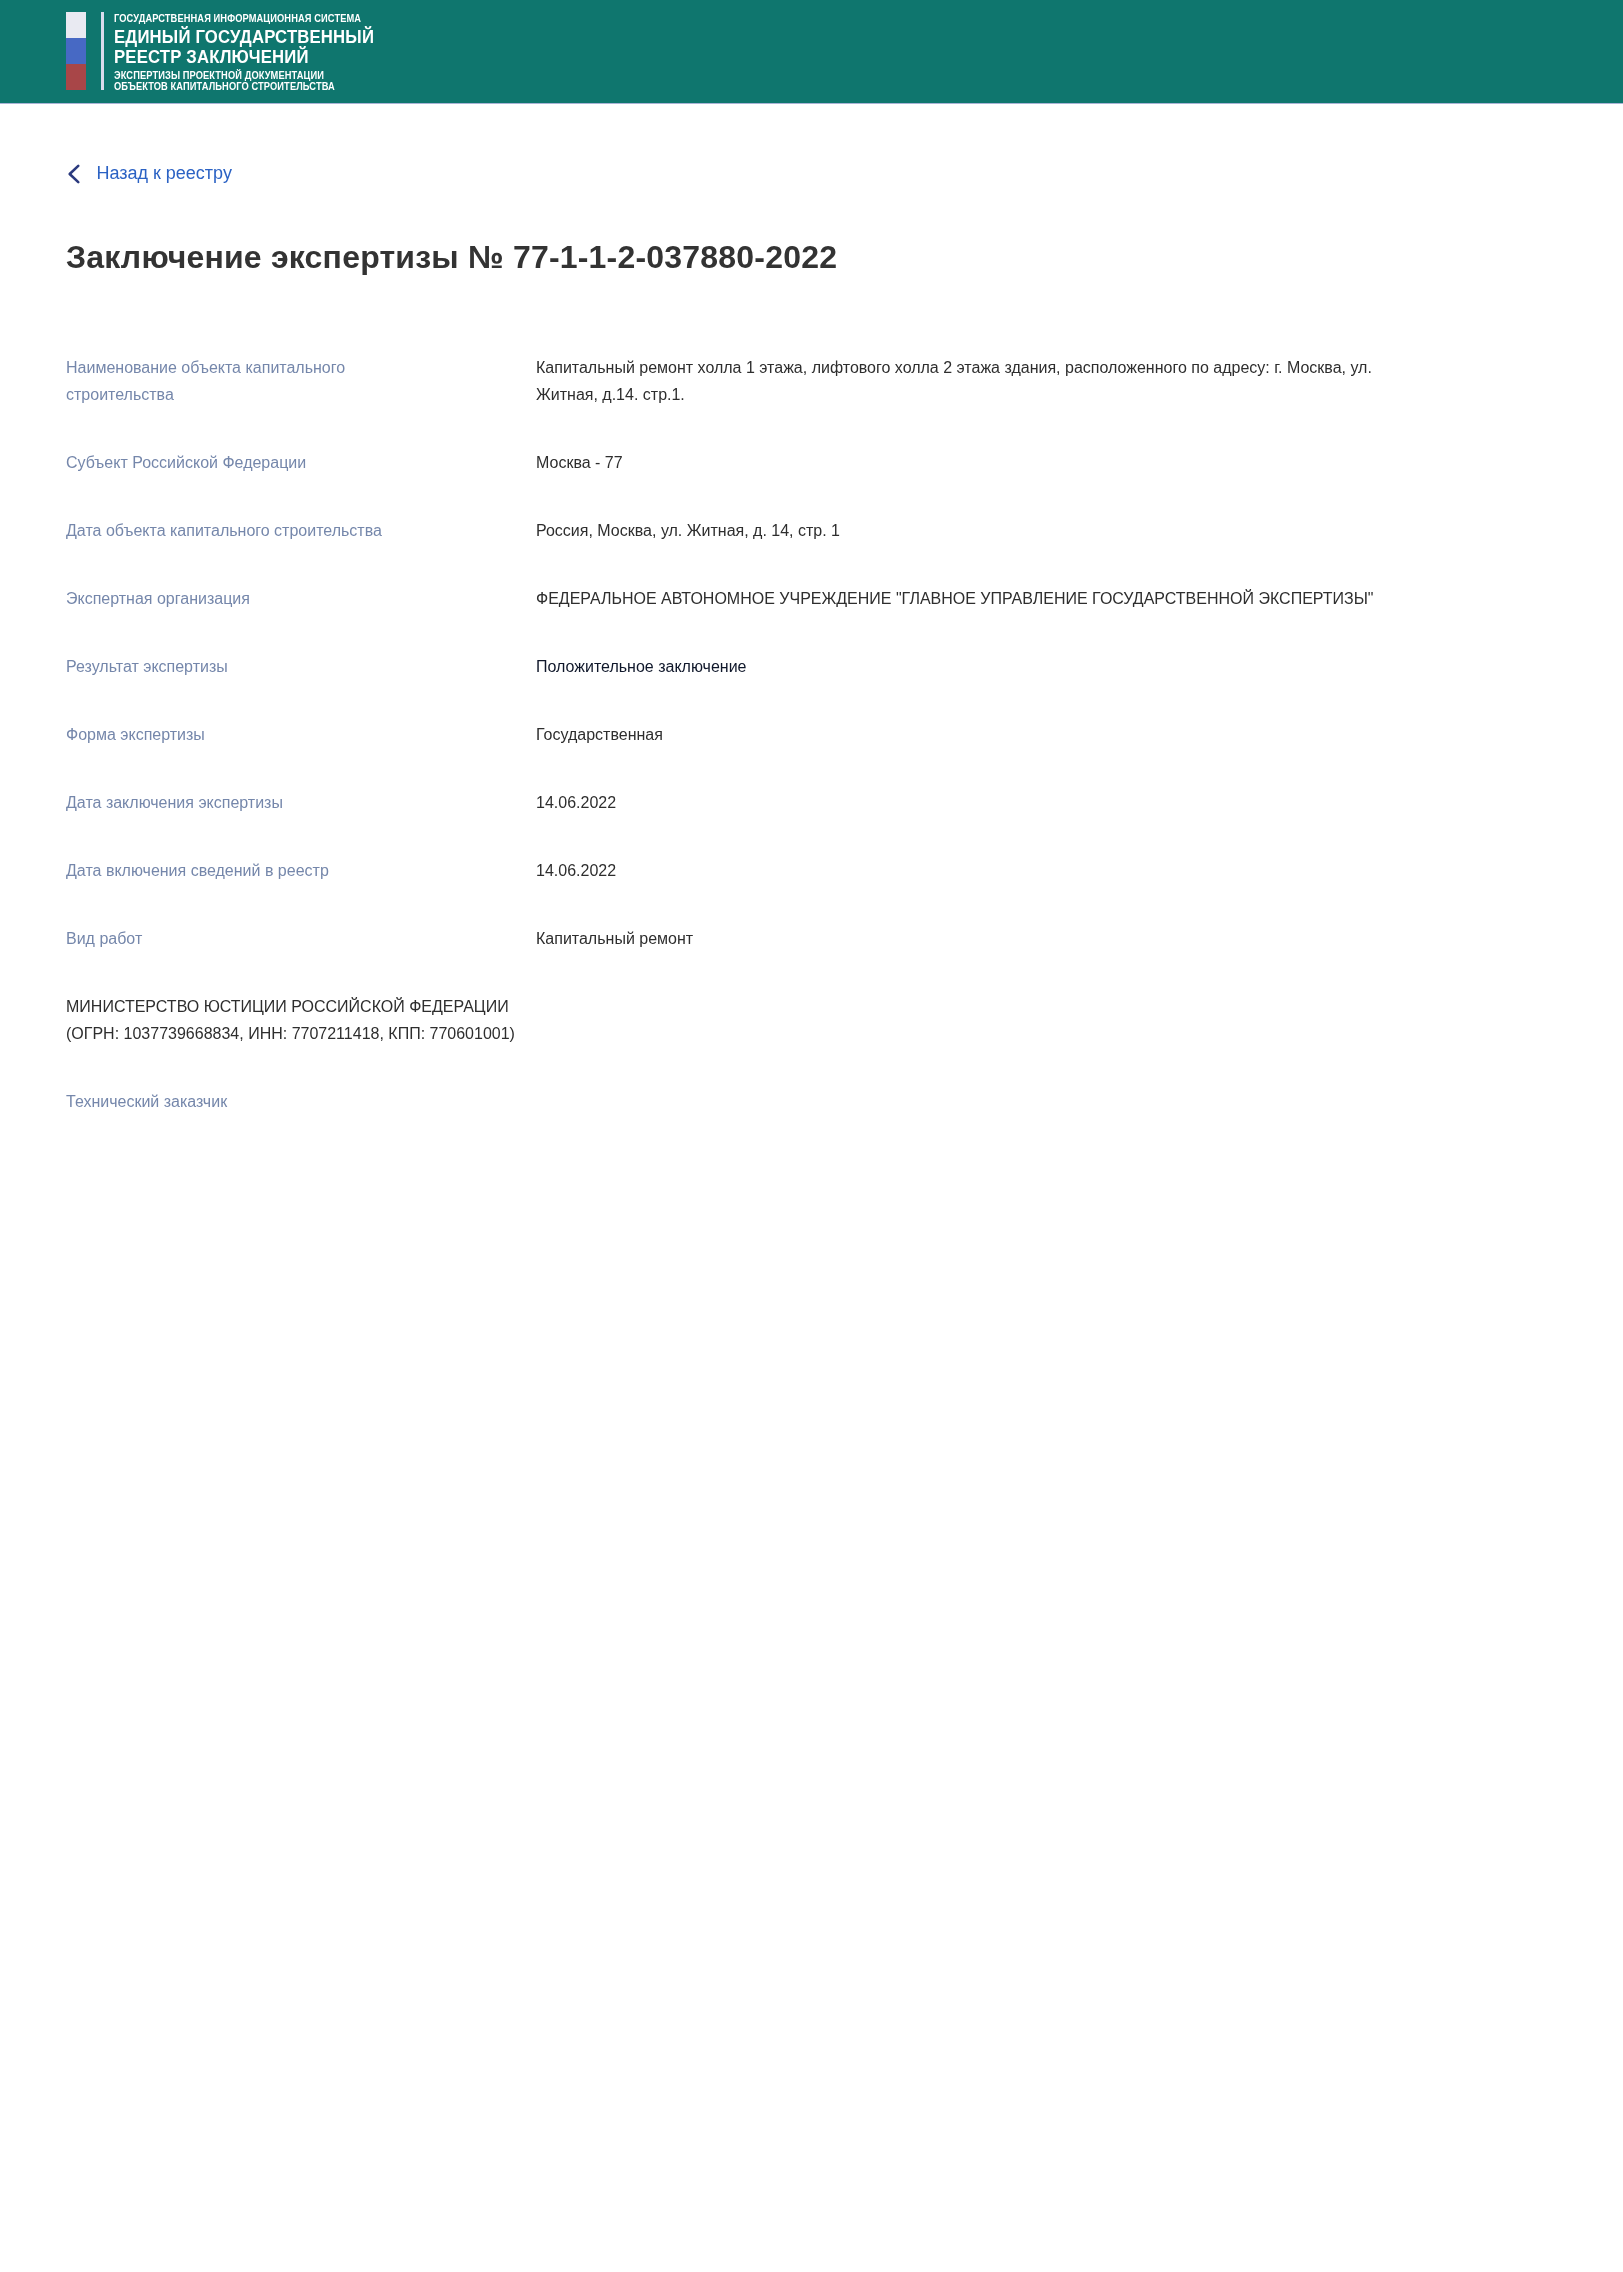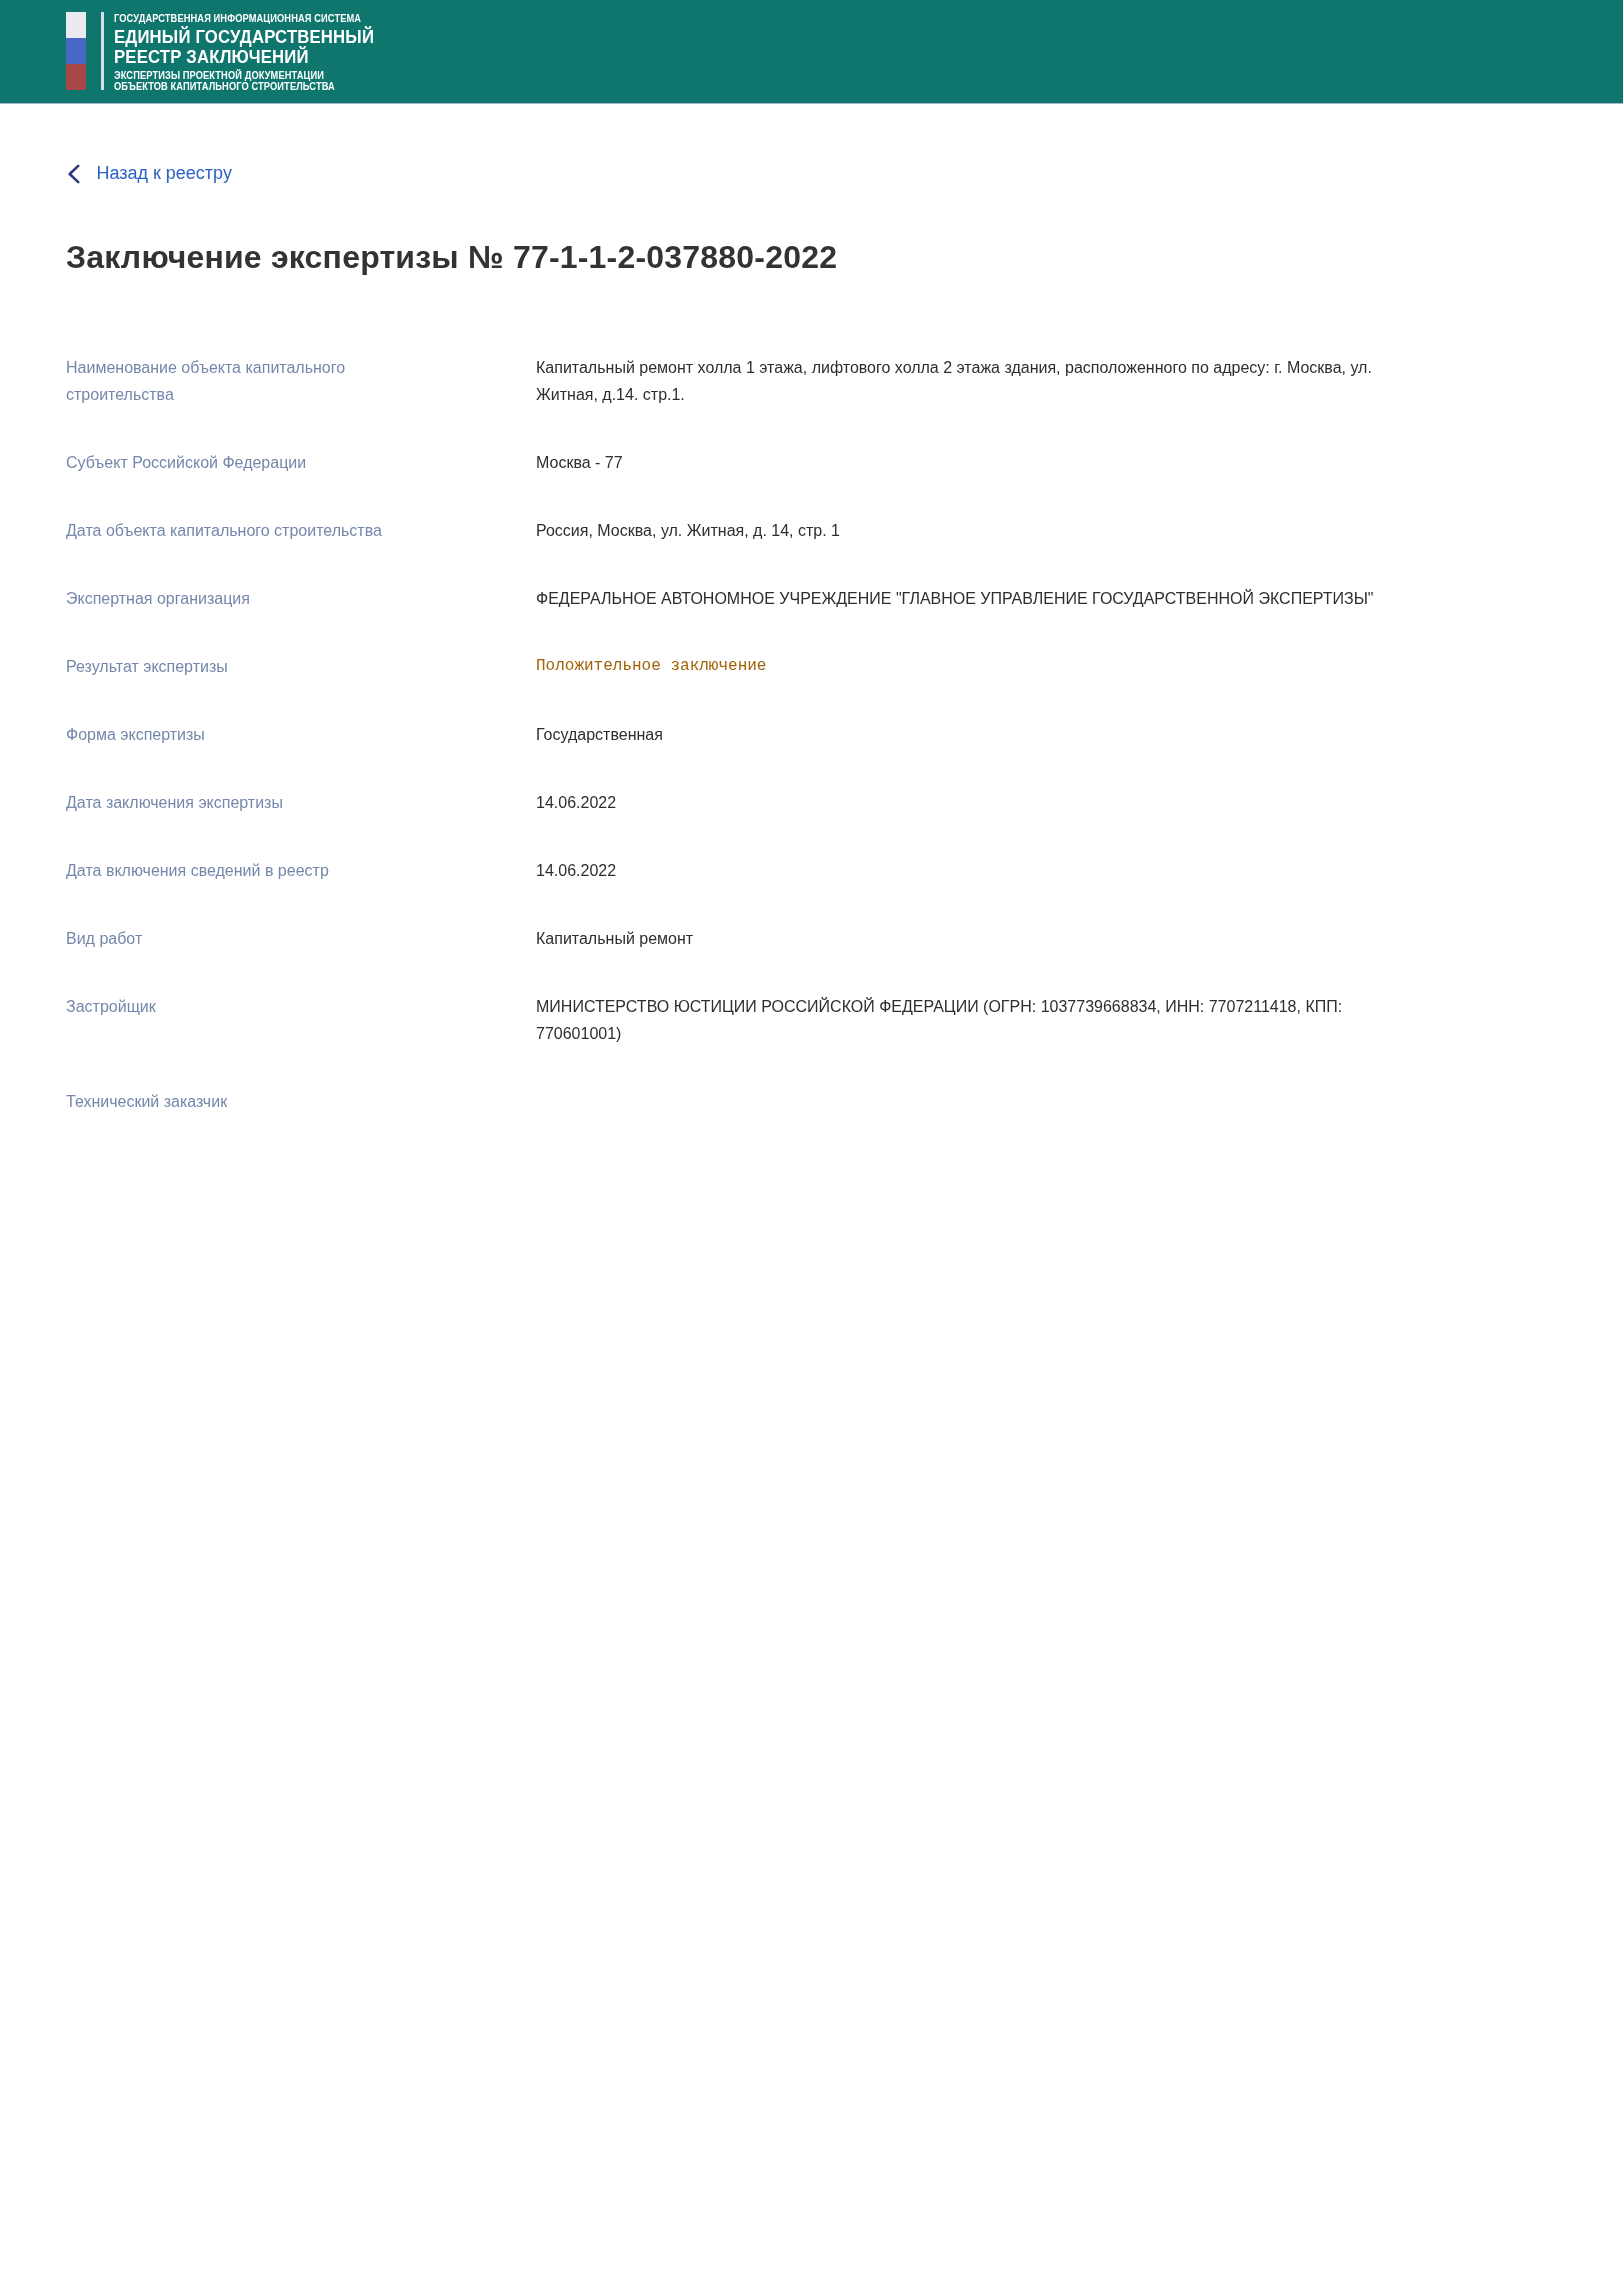--- a/index.html
+++ b/index.html
@@ -109,21 +109,21 @@
     font-weight: 400;
     padding-right: 136px;
     box-sizing: border-box;
   }
   .field-value {
     font-size: 16px;
     line-height: 27px;
     color: #2e2e2e;
     max-width: 849px;
   }
-  .field-value.positive { color: #a16207; font-family: Liberation Mono, monospace; }
+  .field-value.positive { color: #0f172a; }
 </style>
 </head>
 <body>
 
 <header class="app-header">
   <div class="logo">
     <div class="flag">
       <div class="stripe" style="background:#e9eaf2"></div>
       <div class="stripe" style="background:#4769c4"></div>
       <div class="stripe" style="background:#a84648"></div>
@@ -192,21 +192,20 @@
       <div class="field-value">14.06.2022</div>
     </div>
 
 
     <div class="field-row">
       <div class="field-label">Вид работ</div>
       <div class="field-value">Капитальный ремонт</div>
     </div>
 
     <div class="field-row">
-      <div class="field-label">Застройщик</div>
       <div class="field-value">МИНИСТЕРСТВО ЮСТИЦИИ РОССИЙСКОЙ ФЕДЕРАЦИИ (ОГРН: 1037739668834, ИНН: 7707211418, КПП: 770601001)</div>
     </div>
 
     <div class="field-row">
       <div class="field-label">Технический заказчик</div>
       <div class="field-value"></div>
     </div>
 
   </section>
 </main>

